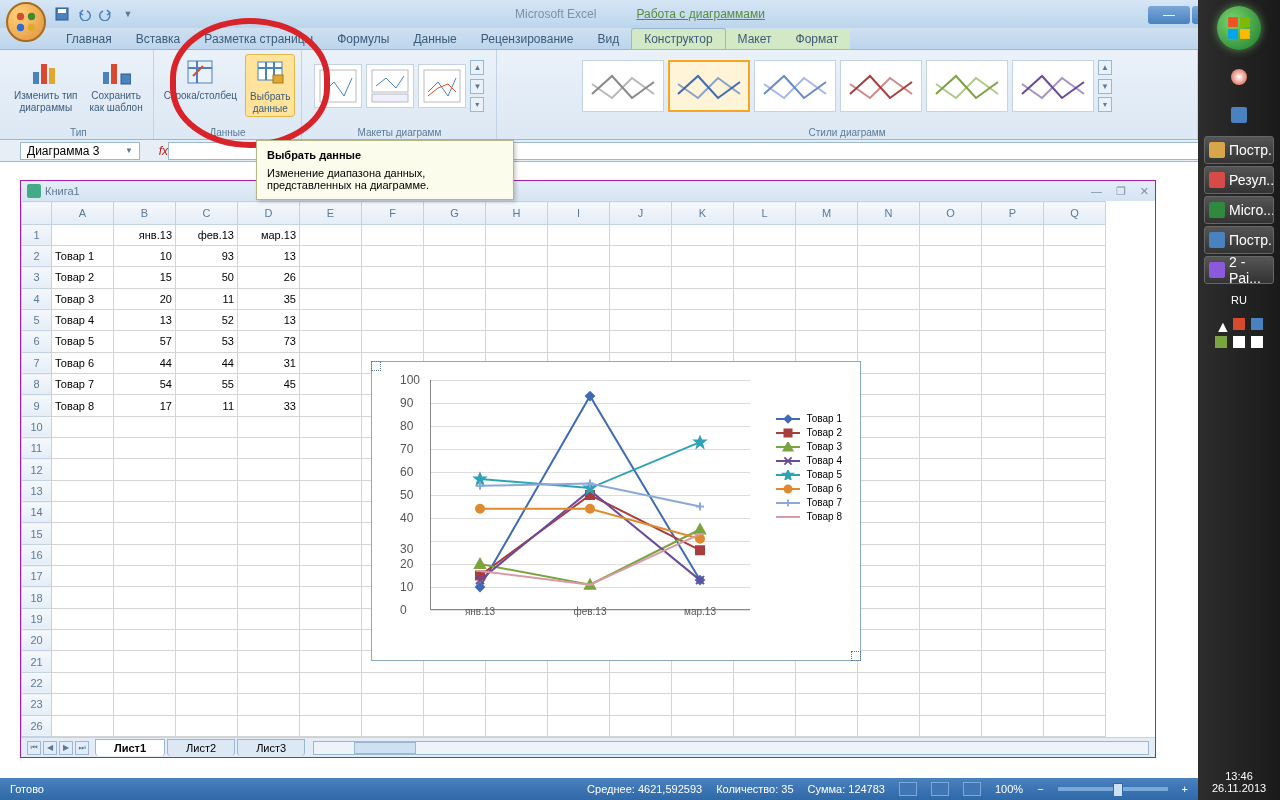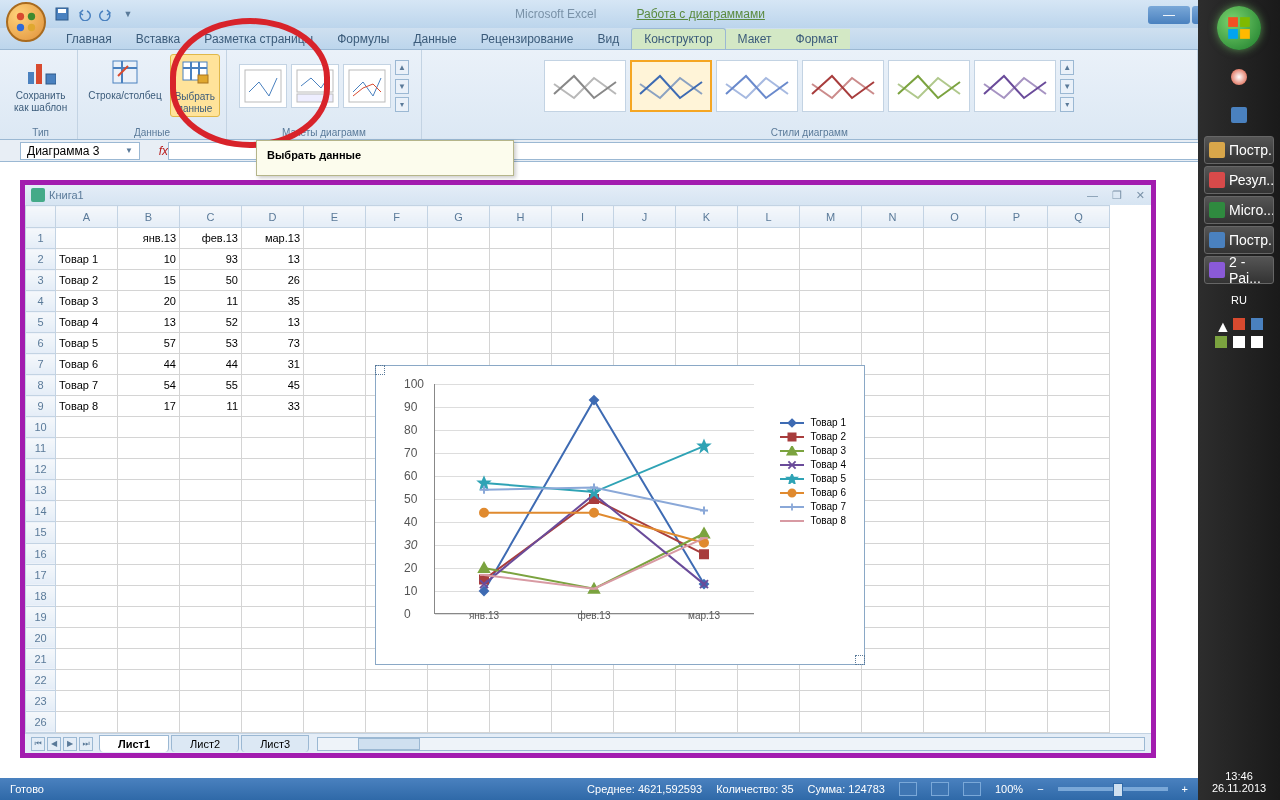--- a/index.html
+++ b/index.html
@@ -49,21 +49,21 @@
 .formula-row { height: 22px; background: #e8eef5; border-bottom: 1px solid #9bb8d3; display: flex; align-items: center; font-size: 12px; }
 .name-box { width: 120px; border: 1px solid #9bb8d3; background: #fff; margin: 0 4px 0 20px; padding: 1px 6px; display:flex;justify-content:space-between;align-items:center; }
 .formula-bar { flex: 1; border: 1px solid #9bb8d3; background: #fff; height: 18px; margin-right: 18px; }
 .fx-btn { width: 24px; text-align:right; color:#b91c1c; font-style:italic; }
 
 
 .tooltip { position: absolute; left: 256px; top: 140px; width: 258px; background: #fcfced; border: 1px solid #b5b58a; padding: 8px 10px; font-size: 11px; z-index: 20; box-shadow: 2px 2px 4px rgba(0,0,0,.2); }
 .tooltip .tt-title { font-weight: bold; margin-bottom: 6px; }
 
 
-.workbook { position: absolute; left: 20px; top: 180px; width: 1136px; height: 578px; border: 5px solid #a21caf; background: #fff; display: flex; flex-direction: column; }
+.workbook { position: absolute; left: 20px; top: 180px; width: 1136px; height: 578px; border: 1px solid #a21caf; background: #fff; display: flex; flex-direction: column; }
 .wb-title { height: 20px; background: linear-gradient(#e4edf7,#d6e4f2); display: flex; align-items: center; padding: 0 6px; font-size: 11px; color: #5a7a99; }
 .wb-title-icon { width: 14px; height: 14px; background:#4a8; margin-right:4px; border-radius:2px; }
 .wb-title .wb-controls { margin-left: auto; display: flex; gap: 14px; color:#7a92a8; }
 
 
 .grid-area { flex: 1; display: flex; overflow: hidden; position: relative; }
 .grid { border-collapse: collapse; font-size: 11px; }
 .grid th { background: linear-gradient(#f5f8fb,#e4edf7); border: 1px solid #c3d3e3; font-weight: normal; color: #5a7a99; }
 .grid th.col { height: 18px; width: 62px; }
 .grid th.row { width: 30px; height: 17px; }
@@ -174,20 +174,31 @@
   </div>
 
 <div class="ribbon">
   <div class="group" style="padding-left:10px;">
     <div class="group-body">
       <div class="bigbtn">
         <div class="bigbtn-icon">
             <svg width="30" height="28">
               <rect x="2" y="14" width="6" height="12" fill="#4a81bf"></rect>
               <rect x="10" y="6" width="6" height="20" fill="#d84a2f"></rect>
+              <rect x="18" y="10" width="6" height="16" fill="#e0a82f"></rect>
+            </svg>
+          </div>
+        <span style="white-space:pre-line;">Изменить тип
+диаграммы</span>
+      </div>
+      <div class="bigbtn">
+        <div class="bigbtn-icon">
+            <svg width="30" height="28">
+              <rect x="2" y="14" width="6" height="12" fill="#4a81bf"></rect>
+              <rect x="10" y="6" width="6" height="20" fill="#d84a2f"></rect>
               <rect x="20" y="16" width="10" height="10" fill="#4a81bf" stroke="#2f5a8a"></rect>
             </svg>
           </div>
         <span style="white-space:pre-line;">Сохранить
 как шаблон</span>
       </div>
     </div>
     <div class="group-label">Тип</div>
   </div>
 
@@ -323,20 +334,21 @@
   <div class="name-box">
     <span>Диаграмма 3</span>
     <span style="font-size:8px;color:#5a7a99;">▼</span>
   </div>
   <span class="fx-btn">fx</span>
   <div class="formula-bar"></div>
 </div>
 
 <div class="tooltip">
   <div class="tt-title">Выбрать данные</div>
+  <div>Изменение диапазона данных, представленных на диаграмме.</div>
 </div>
 
 <div class="workbook">
   <div class="wb-title">
     <div class="wb-title-icon"></div>
     <span>Книга1</span>
     <div class="wb-controls">
       <span>—</span>
       <span>❐</span>
       <span>✕</span>
@@ -953,21 +965,21 @@
             <path d="M-4,0 L4,0 M0,-4 L0,4" transform="translate(160,103.49999999999999)" fill="none" stroke="#8aa8d8" stroke-width="2"></path>
             <path d="M-4,0 L4,0 M0,-4 L0,4" transform="translate(270,126.5)" fill="none" stroke="#8aa8d8" stroke-width="2"></path>
             <polyline points="50,190.9 160,204.7 270,154.1" fill="none" stroke="#d89aa3" stroke-width="2"></polyline>
             <path d="M-4,0 L4,0" transform="translate(50,190.9)" fill="none" stroke="#d89aa3" stroke-width="2"></path>
             <path d="M-4,0 L4,0" transform="translate(160,204.7)" fill="none" stroke="#d89aa3" stroke-width="2"></path>
             <path d="M-4,0 L4,0" transform="translate(270,154.1)" fill="none" stroke="#d89aa3" stroke-width="2"></path>
           </svg>
       <div class="y-label" style="top: 240px; position: absolute; left: 20px;">0</div>
           <div class="y-label" style="top: 217px; position: absolute; left: 20px;">10</div>
           <div class="y-label" style="top: 194px; position: absolute; left: 20px;">20</div>
-          <div class="y-label" style="top: 171px; position: absolute; left: 20px; font-style: italic;">30</div>
+          <div class="y-label" style="top: 179px; position: absolute; left: 20px;">30</div>
           <div class="y-label" style="top: 148px; position: absolute; left: 20px;">40</div>
           <div class="y-label" style="top: 125px; position: absolute; left: 20px;">50</div>
           <div class="y-label" style="top: 102px; position: absolute; left: 20px;">60</div>
           <div class="y-label" style="top: 79px; position: absolute; left: 20px;">70</div>
           <div class="y-label" style="top: 56px; position: absolute; left: 20px;">80</div>
           <div class="y-label" style="top: 33px; position: absolute; left: 20px;">90</div>
           <div class="y-label" style="top: 10px; position: absolute; left: 20px;">100</div>
           <div class="x-label" style="left: 100px;">янв.13</div>
           <div class="x-label" style="left: 210px;">фев.13</div>
           <div class="x-label" style="left: 320px;">мар.13</div>

